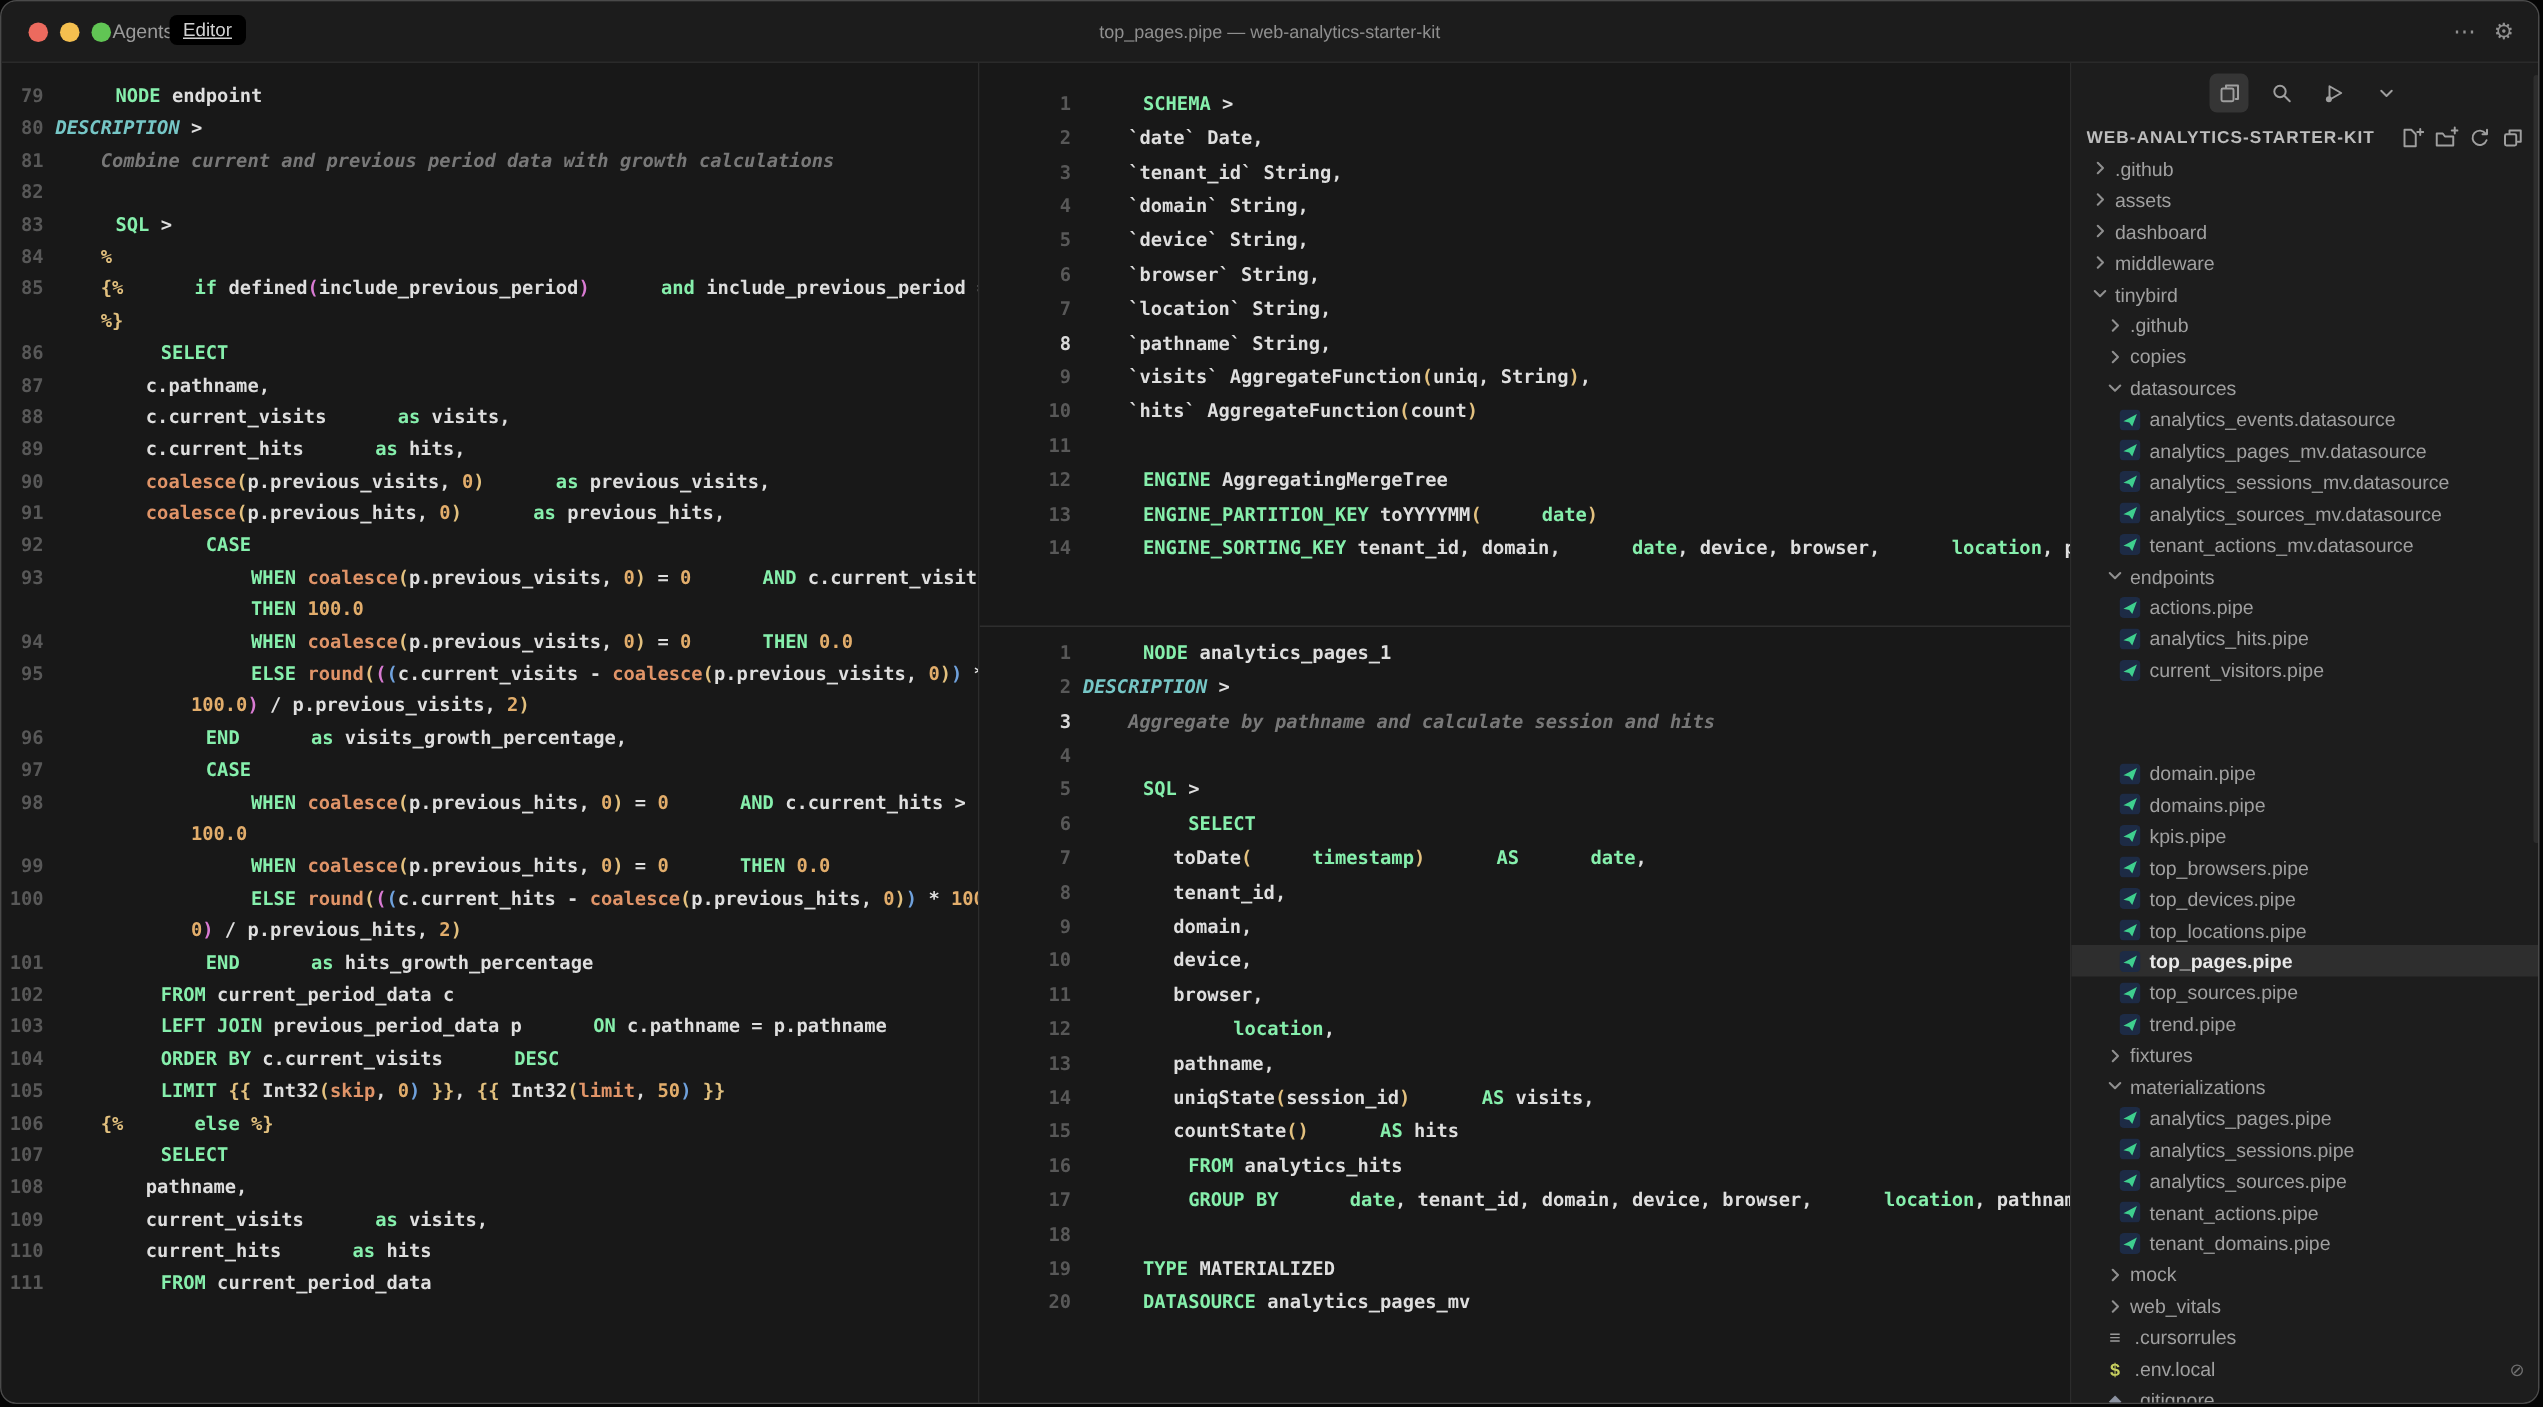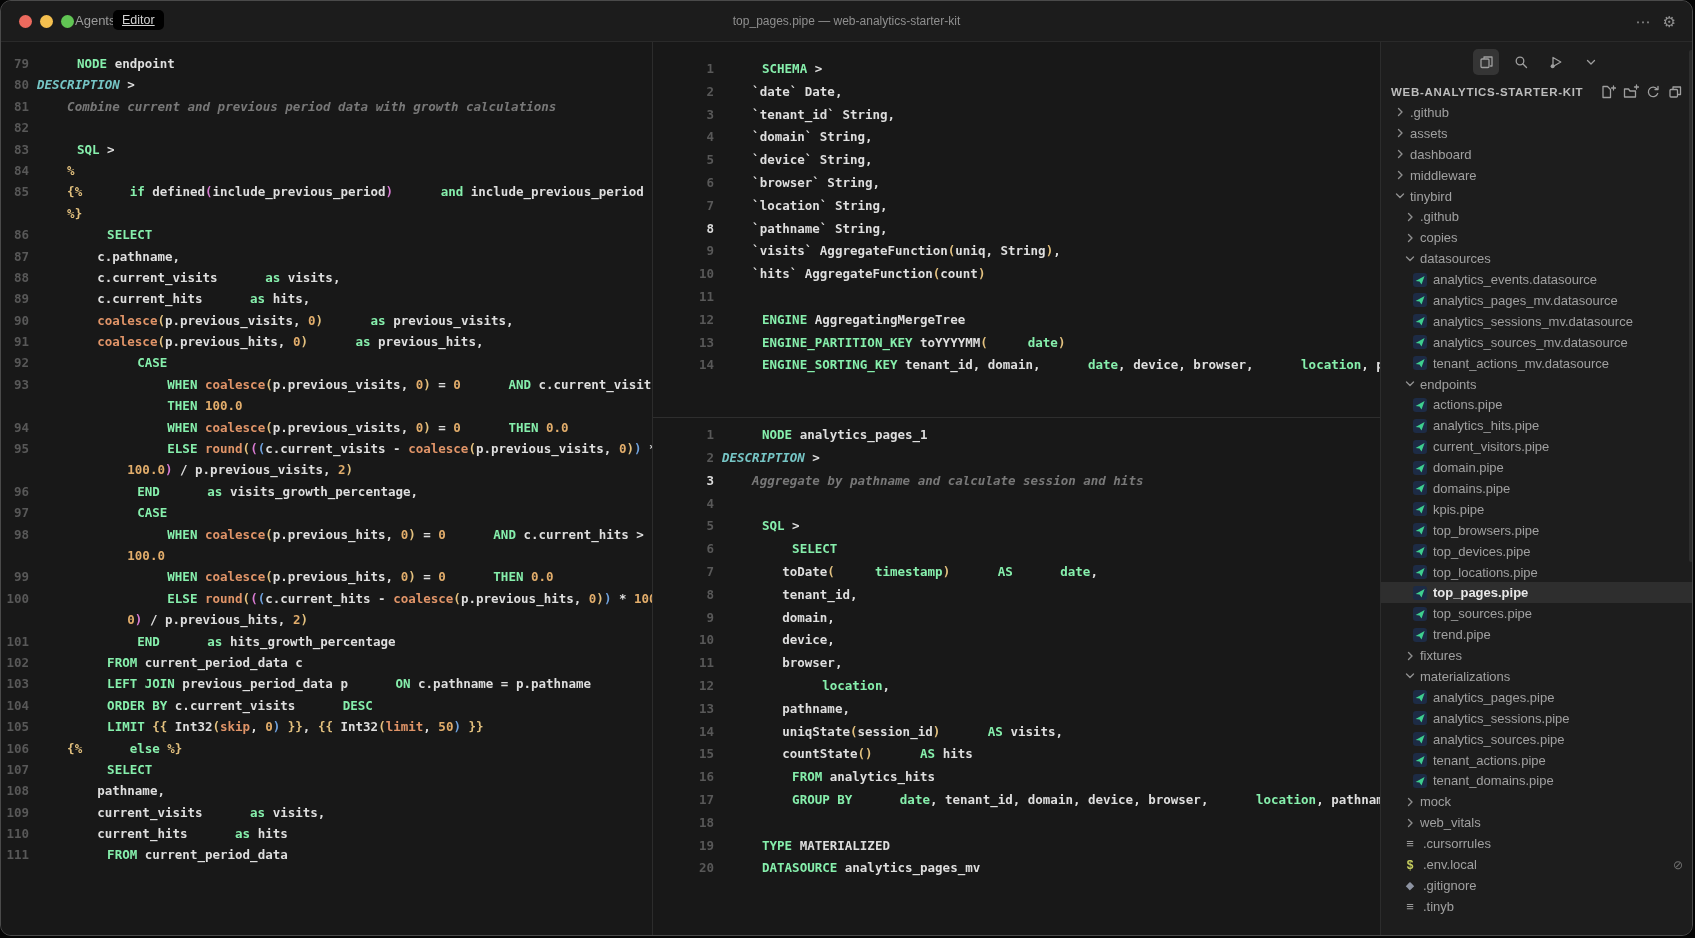--- a/index.html
+++ b/index.html
@@ -573,21 +573,21 @@
           </div>
           <div class="titem" style="padding-left: 32px;">
             <span class="ficon">
               <svg width="14" height="14" viewBox="0 0 14 14">
                 <rect width="14" height="14" rx="3" fill="#1d2b45"></rect>
                 <path d="M2.6 7.9 L11.6 3 L8.5 11.4 L6.5 8.6 Z" fill="#3ecf8e"></path>
               </svg>
             </span>
             <span>current_visitors.pipe</span>
           </div>
-          <div class="titem" style="padding-left: 32px;">
+          <div class="titem" style="padding-left: 32px; margin-top: 48px;">
             <span class="ficon">
               <svg width="14" height="14" viewBox="0 0 14 14">
                 <rect width="14" height="14" rx="3" fill="#1d2b45"></rect>
                 <path d="M2.6 7.9 L11.6 3 L8.5 11.4 L6.5 8.6 Z" fill="#3ecf8e"></path>
               </svg>
             </span>
             <span>domain.pipe</span>
           </div>
           <div class="titem" style="padding-left: 32px; align-items: center;">
             <span class="ficon">

